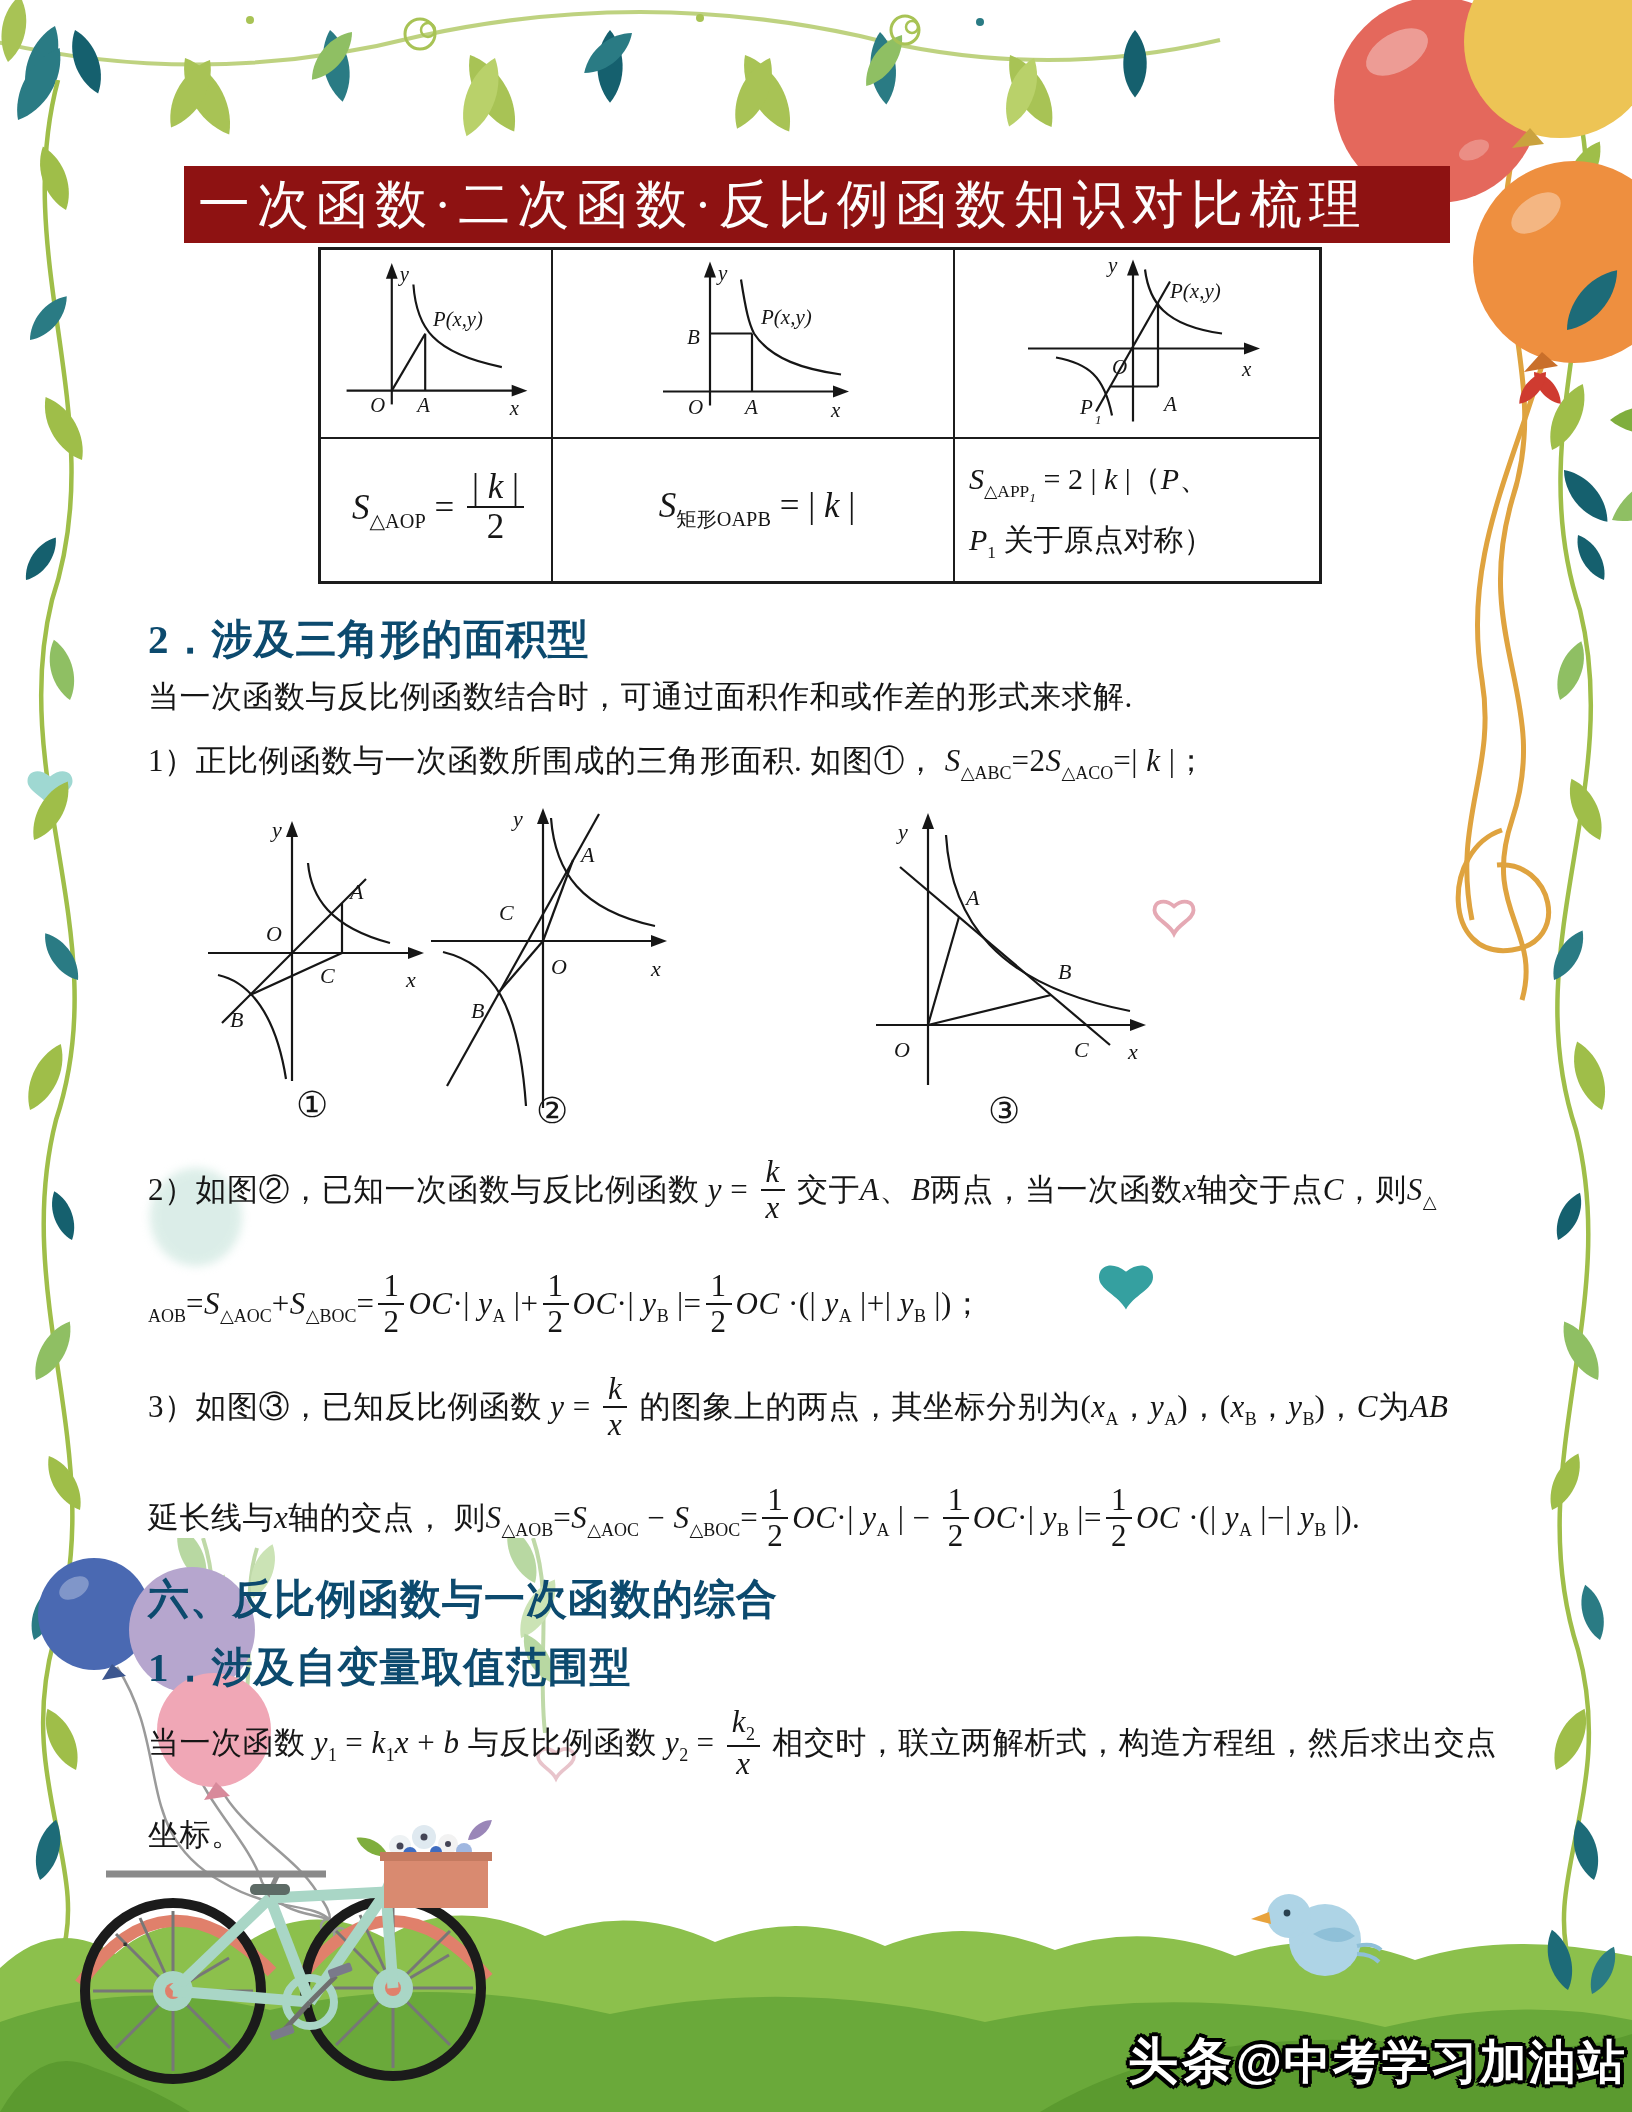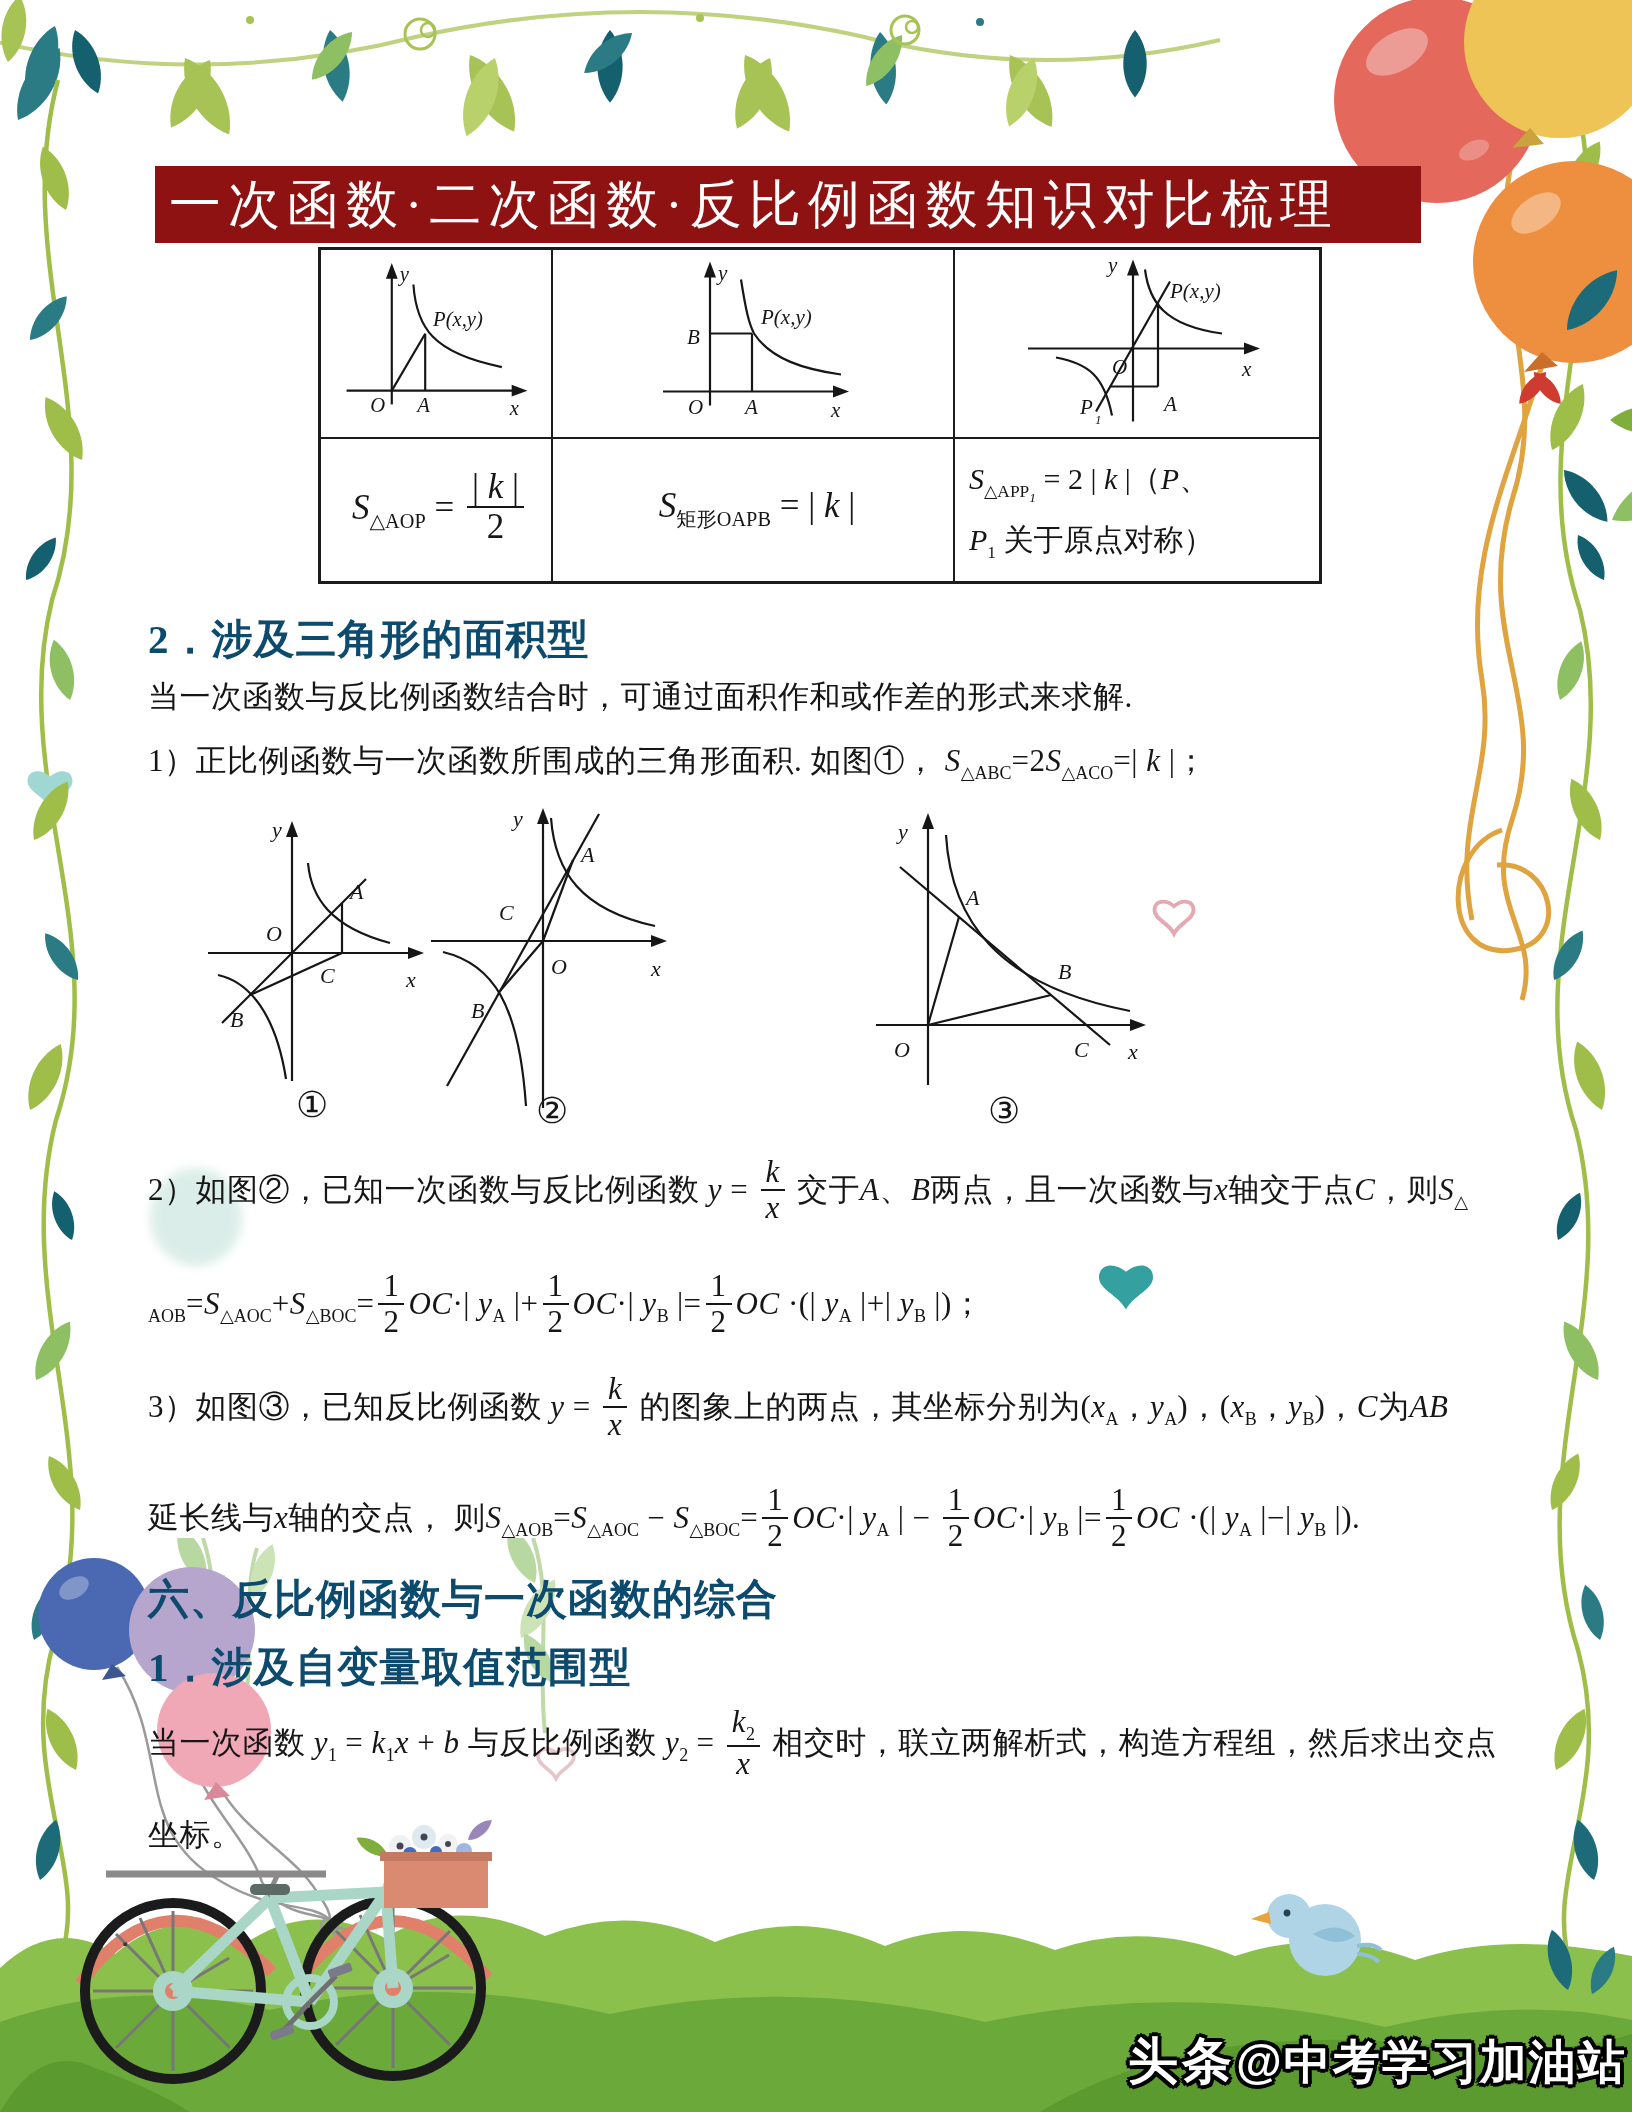--- a/index.html
+++ b/index.html
@@ -2,21 +2,21 @@
 <html><head>
 <meta charset="utf-8">
 <style>
   html,body{margin:0;padding:0;}
   .page{position:relative;width:1632px;height:2112px;background:#ffffff;overflow:hidden;
         font-family:"Liberation Serif","DejaVu Serif",serif;color:#161616;}
   .deco{position:absolute;pointer-events:none;}
   svg text{font-family:"Liberation Serif","DejaVu Serif",serif;}
 
   
-  .banner{position:absolute;left:155px;top:166px;width:1266px;height:77px;background:#8e1212;z-index:4;}
+  .banner{position:absolute;left:184px;top:166px;width:1266px;height:77px;background:#8e1212;z-index:4;}
   .banner span{display:block;line-height:77px;padding-left:14px;font-size:52px;letter-spacing:7px;color:#fdfdfd;white-space:nowrap;}
 
   
   .ktable{position:absolute;left:318px;top:247px;z-index:5;background:#fff;border:3.5px solid #1c1c1c;
           display:grid;grid-template-columns:230px 402px 366px;grid-template-rows:187px 144px;}
   .tcell{border-left:2.5px solid #1c1c1c;display:flex;align-items:center;justify-content:center;overflow:hidden;}
   .tcell.c1{border-left:none;}
   .tcell.r2{border-top:2.5px solid #1c1c1c;font-size:35px;padding-left:8px;}
   .tcell.r2.f3{font-size:30px;line-height:1.95;justify-content:flex-start;padding-left:14px;}
 
@@ -433,21 +433,21 @@
     </g>
   </svg>
 
   <div class="figtag" style="left:296px;top:1084px">①</div>
   <div class="figtag" style="left:536px;top:1090px">②</div>
   <div class="figtag" style="left:988px;top:1090px">③</div>
 
   <div class="mline" style="left:148px;top:1158px"><span class="mr">2）如图②，已知一次函数与反比例函数 </span><span class="mi">y</span><span class="mr"> = </span><span class="mfrac">
         <span class="fn"><span class="mi">k</span></span>
         <span class="fd"><span class="mi">x</span></span>
-      </span><span class="mr"> 交于</span><span class="mi">A</span><span class="mr">、</span><span class="mi">B</span><span class="mr">两点，且一次函数与</span><span class="mi">x</span><span class="mr">轴交于点</span><span class="mi">C</span><span class="mr">，则</span><span class="mi">S</span><span class="msub">△</span></div>
+      </span><span class="mr"> 交于</span><span class="mi">A</span><span class="mr">、</span><span class="mi">B</span><span class="mr">两点，当一次函数</span><span class="mi">x</span><span class="mr">轴交于点</span><span class="mi">C</span><span class="mr">，则</span><span class="mi">S</span><span class="msub">△</span></div>
   <div class="mline" style="left:148px;top:1272px"><span class="msub">AOB</span><span class="mr">=</span><span class="mi">S</span><span class="msub">△AOC</span><span class="mr">+</span><span class="mi">S</span><span class="msub">△BOC</span><span class="mr">=</span><span class="mfrac">
         <span class="fn"><span class="mr">1</span></span>
         <span class="fd"><span class="mr">2</span></span>
       </span><span class="mi">OC</span><span class="mr">·| </span><span class="mi">y</span><span class="msub">A</span><span class="mr"> |+</span><span class="mfrac">
         <span class="fn"><span class="mr">1</span></span>
         <span class="fd"><span class="mr">2</span></span>
       </span><span class="mi">OC</span><span class="mr">·| </span><span class="mi">y</span><span class="msub">B</span><span class="mr"> |=</span><span class="mfrac">
         <span class="fn"><span class="mr">1</span></span>
         <span class="fd"><span class="mr">2</span></span>
       </span><span class="mi">OC</span><span class="mr"> ·(| </span><span class="mi">y</span><span class="msub">A</span><span class="mr"> |+| </span><span class="mi">y</span><span class="msub">B</span><span class="mr"> |)；</span></div>

